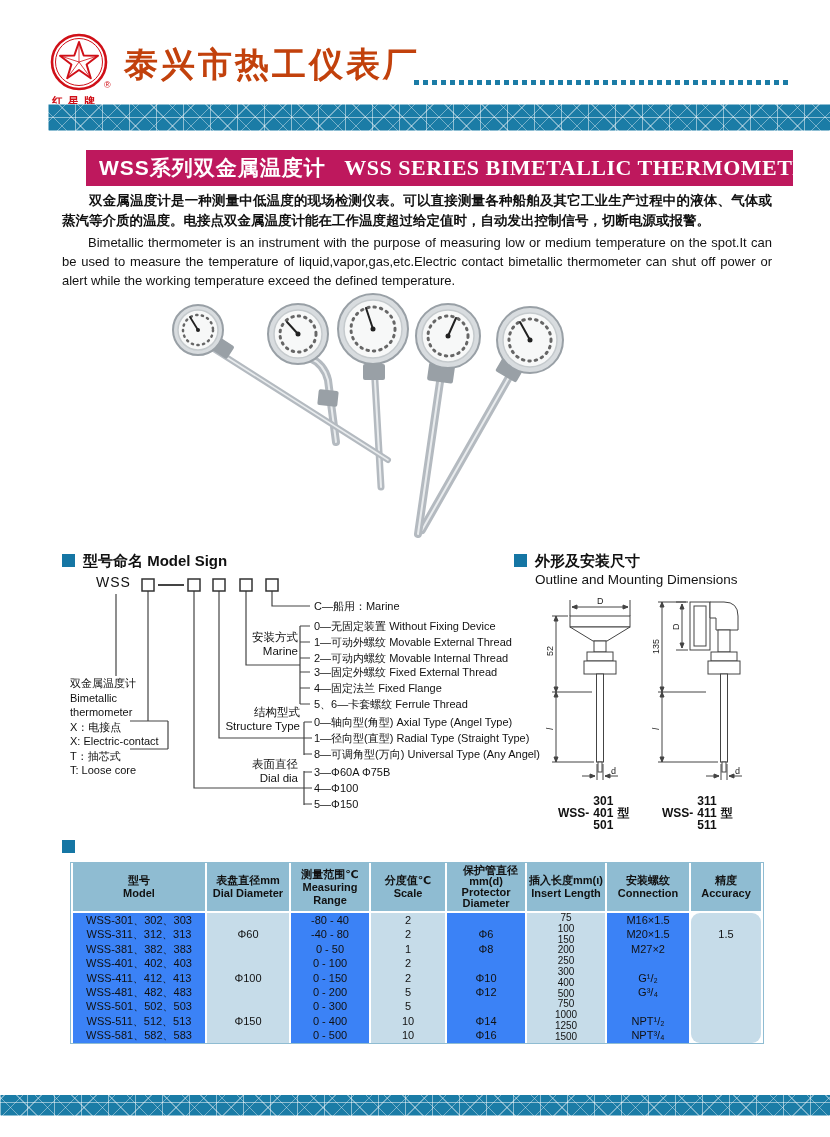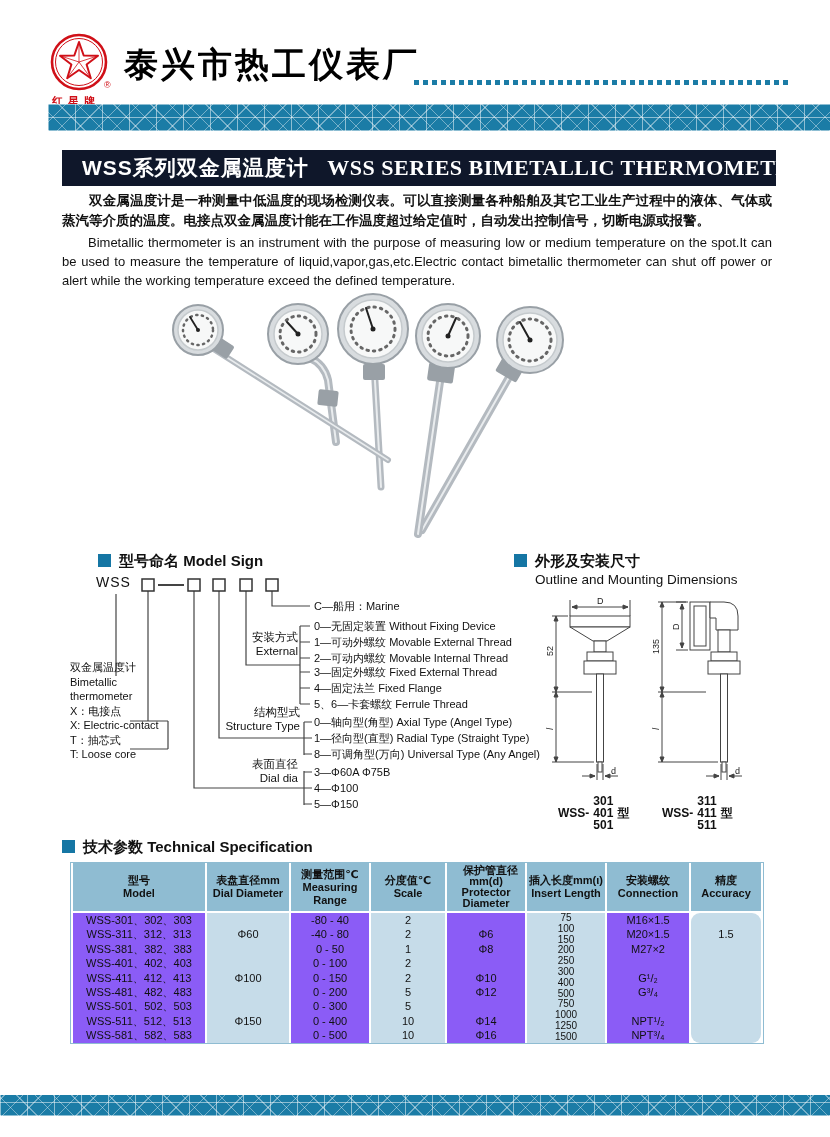--- a/index.html
+++ b/index.html
@@ -1,31 +1,31 @@
 <!DOCTYPE html>
 <html><head>
 <meta charset="utf-8">
 <style>
   html,body{margin:0;padding:0;background:#fff;}
   .page{position:relative;width:830px;height:1137px;margin:0 auto;background:#fff;overflow:hidden;
         font-family:"Liberation Sans","DejaVu Sans",sans-serif;color:#111;}
   .abs{position:absolute;}
   
-  .company{font-size:34px;font-weight:bold;letter-spacing:3px;color:#000000;white-space:nowrap;}
+  .company{font-size:34px;font-weight:bold;letter-spacing:3px;color:#c2410c;white-space:nowrap;}
   .brand{color:#d01018;font-size:11px;font-weight:bold;letter-spacing:5px;}
   .reg{color:#d01018;font-size:9px;}
   .dotline{height:5px;background:repeating-linear-gradient(90deg,#1b7ca6 0 5px,transparent 5px 9px);}
   .band{background-color:#1b7ca6;
     background-image:
       repeating-linear-gradient(45deg, rgba(255,255,255,.40) 0 1px, transparent 1px 13px),
       repeating-linear-gradient(-45deg, rgba(255,255,255,.40) 0 1px, transparent 1px 13px),
       repeating-linear-gradient(90deg, rgba(255,255,255,.50) 0 1px, transparent 1px 27px),
       repeating-linear-gradient(0deg, rgba(255,255,255,.50) 0 1px, transparent 1px 13px);}
   
-  .titlebar{background:#0f172a;color:#fff;height:36px;line-height:36px;padding-left:20px;white-space:nowrap;}
+  .titlebar{background:#be185d;color:#fff;height:36px;line-height:36px;padding-left:13px;white-space:nowrap;margin-left:24px;}
   .titlebar .cn{font-weight:bold;font-size:21px;letter-spacing:1px;}
   .titlebar .en{font-family:"Liberation Serif","DejaVu Serif",serif;font-weight:bold;font-size:22px;margin-left:14px;letter-spacing:.5px;}
   
   .intro-cn{font-size:13.5px;font-weight:bold;line-height:20px;text-align:justify;text-indent:2em;}
   .intro-en{font-size:13px;line-height:19px;text-align:justify;text-indent:2em;}
   
   .sec-h{font-size:15px;font-weight:bold;white-space:nowrap;}
   .sq{display:inline-block;width:13px;height:13px;background:#1576a4;margin-right:8px;vertical-align:-1px;}
   .sec-sub{font-size:13.5px;font-weight:bold;white-space:nowrap;}
   
@@ -36,21 +36,21 @@
   
   .cap{display:flex;align-items:center;font-size:12px;font-weight:bold;white-space:nowrap;}
   .cap .stack span{display:block;line-height:12px;text-align:center;}
   .cap .suf{margin-left:4px;}
   
   .spec-wrap{border:1px solid #8fbcd2;background:#fff;}
   table.spec{border-collapse:separate;border-spacing:2px 0;table-layout:fixed;}
   table.spec th{background:#8fbcd2;font-size:11px;line-height:13px;font-weight:bold;height:46px;
                 text-align:center;vertical-align:middle;padding:1px 0;border-bottom:2px solid #fff;}
   table.spec td{font-size:11px;line-height:14.4px;height:14.4px;text-align:center;vertical-align:middle;padding:0;}
-  .c-grey{background:#8b5cf6;}
+  .c-grey{background:#3b82f6;}
   .c-blue{background:#c6dce9;}
   .insert-cell div{font-size:10px;line-height:10.8px;}
   .acc-cell{vertical-align:top !important;padding-top:14px !important;border-radius:9px;}
   svg text{font-family:"Liberation Sans","DejaVu Sans",sans-serif;}
 </style>
 </head>
 <body>
 
 <div class="page">
 
@@ -132,21 +132,21 @@
         <circle cx="38" cy="58" r="25" fill="#d8dcdf" stroke="#99a0a6" stroke-width="2"></circle>
         <circle cx="38" cy="58" r="20" fill="#f7f8f8" stroke="#c5cacd" stroke-width="1.5"></circle>
         <circle cx="38" cy="58" r="15" fill="none" stroke="#666" stroke-width="2.5" stroke-dasharray="1.2,4.5"></circle>
         <line x1="38" y1="58" x2="30" y2="45" stroke="#222" stroke-width="1.8"></line>
           <circle cx="38" cy="58" r="2" fill="#222"></circle>
       </g>
     </g>
   </svg>
 
   <div class="abs" style="left:60px;top:550px;width:460px;height:290px;">
-    <div class="sec-h" style="position:absolute;left:2px;top:2px;margin-left:36px;">
+    <div class="sec-h" style="position:absolute;left:2px;top:2px;">
       <span class="sq"></span><span>型号命名 Model Sign</span>
     </div>
 
     <div class="abs ms-wss" style="left:36px;top:24px;">WSS</div>
 
     <svg class="abs" style="left:0;top:0;" width="460" height="290" viewBox="0 0 460 290">
       <g stroke="#444" stroke-width="1.2" fill="none">
         <line x1="98" y1="35" x2="124" y2="35" stroke-width="2"></line>
 
         <path d="M56,44 V126"></path>
@@ -158,35 +158,35 @@
       </g>
       <g fill="#fff" stroke="#333" stroke-width="1.5">
         <rect x="82" y="29" width="12" height="12"></rect>
         <rect x="128" y="29" width="12" height="12"></rect>
         <rect x="153" y="29" width="12" height="12"></rect>
         <rect x="180" y="29" width="12" height="12"></rect>
         <rect x="206" y="29" width="12" height="12"></rect>
       </g>
     </svg>
 
-    <div class="abs ms-left" style="left:10px;top:110px;">
+    <div class="abs ms-left" style="left:10px;top:126px;">
       <div>双金属温度计</div>
       <div>Bimetallic</div>
       <div>thermometer</div>
       <div>X：电接点</div>
       <div>X: Electric-contact</div>
       <div>T：抽芯式</div>
       <div>T: Loose core</div>
     </div>
 
     <div class="abs ms-label" style="left:254px;top:50px;">C—船用：Marine</div>
 
     <div class="abs ms-group" style="left:176px;top:80px;width:62px;">
       <div>安装方式</div>
-      <div>External</div>
+      <div>Marine</div>
     </div>
     <div class="abs ms-label" style="left:254px;top:70px;">0—无固定装置 Without Fixing Device</div>
     <div class="abs ms-label" style="left:254px;top:86px;text-align:right;">1—可动外螺纹 Movable External Thread</div>
     <div class="abs ms-label" style="left:254px;top:102px;">2—可动内螺纹 Movable Internal Thread</div>
     <div class="abs ms-label" style="left:254px;top:116px;">3—固定外螺纹 Fixed External Thread</div>
     <div class="abs ms-label" style="left:254px;top:132px;">4—固定法兰 Fixed Flange</div>
     <div class="abs ms-label" style="left:254px;top:148px;">5、6—卡套螺纹 Ferrule Thread</div>
 
     <div class="abs ms-group" style="left:150px;top:155px;width:90px;">
       <div>结构型式</div>
@@ -283,21 +283,21 @@
       <span class="stack" style="margin-left:4px;">
         <span>311</span>
         <span>411</span>
         <span>511</span>
       </span>
       <span class="suf">型</span>
     </div>
   </div>
 
   <div class="abs sec-h" style="left:62px;top:838px;">
-    <span class="sq"></span><span>技术参数 Technical Specification</span>
+    <span class="sq"></span>
   </div>
 
   <div class="abs spec-wrap" style="left:70px;top:862px;">
     <table class="spec">
       <colgroup>
         <col style="width:132px">
           <col style="width:82px">
           <col style="width:78px">
           <col style="width:74px">
         <col style="width:78px">

